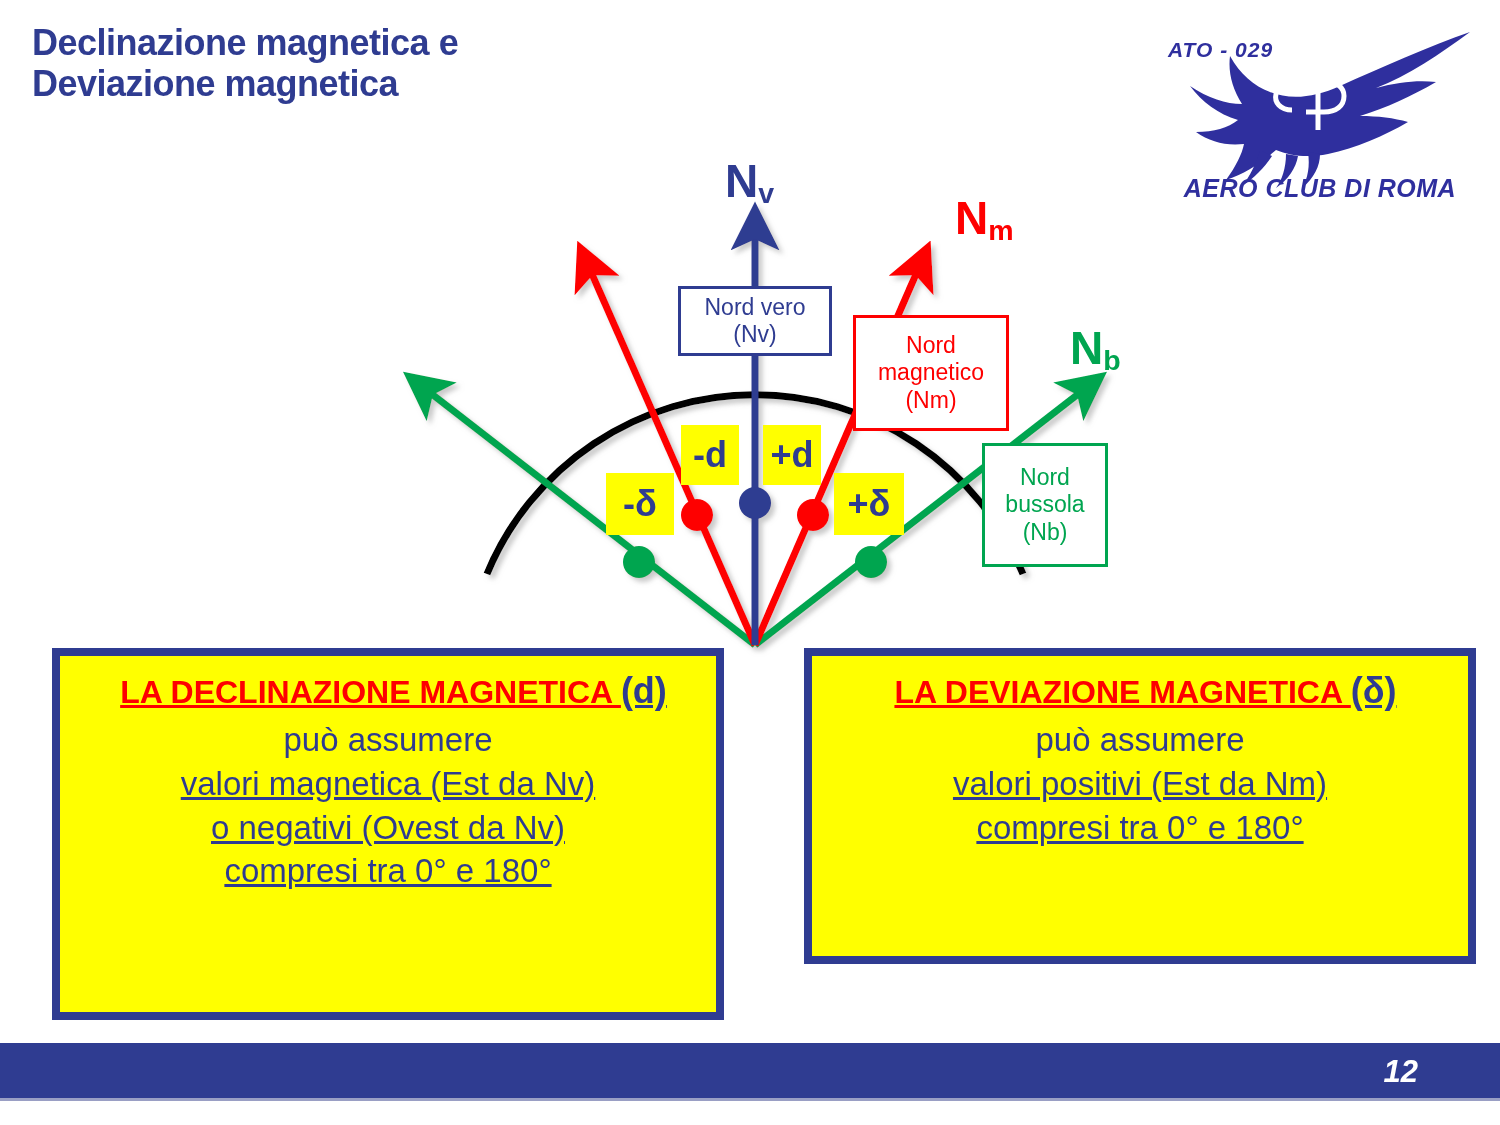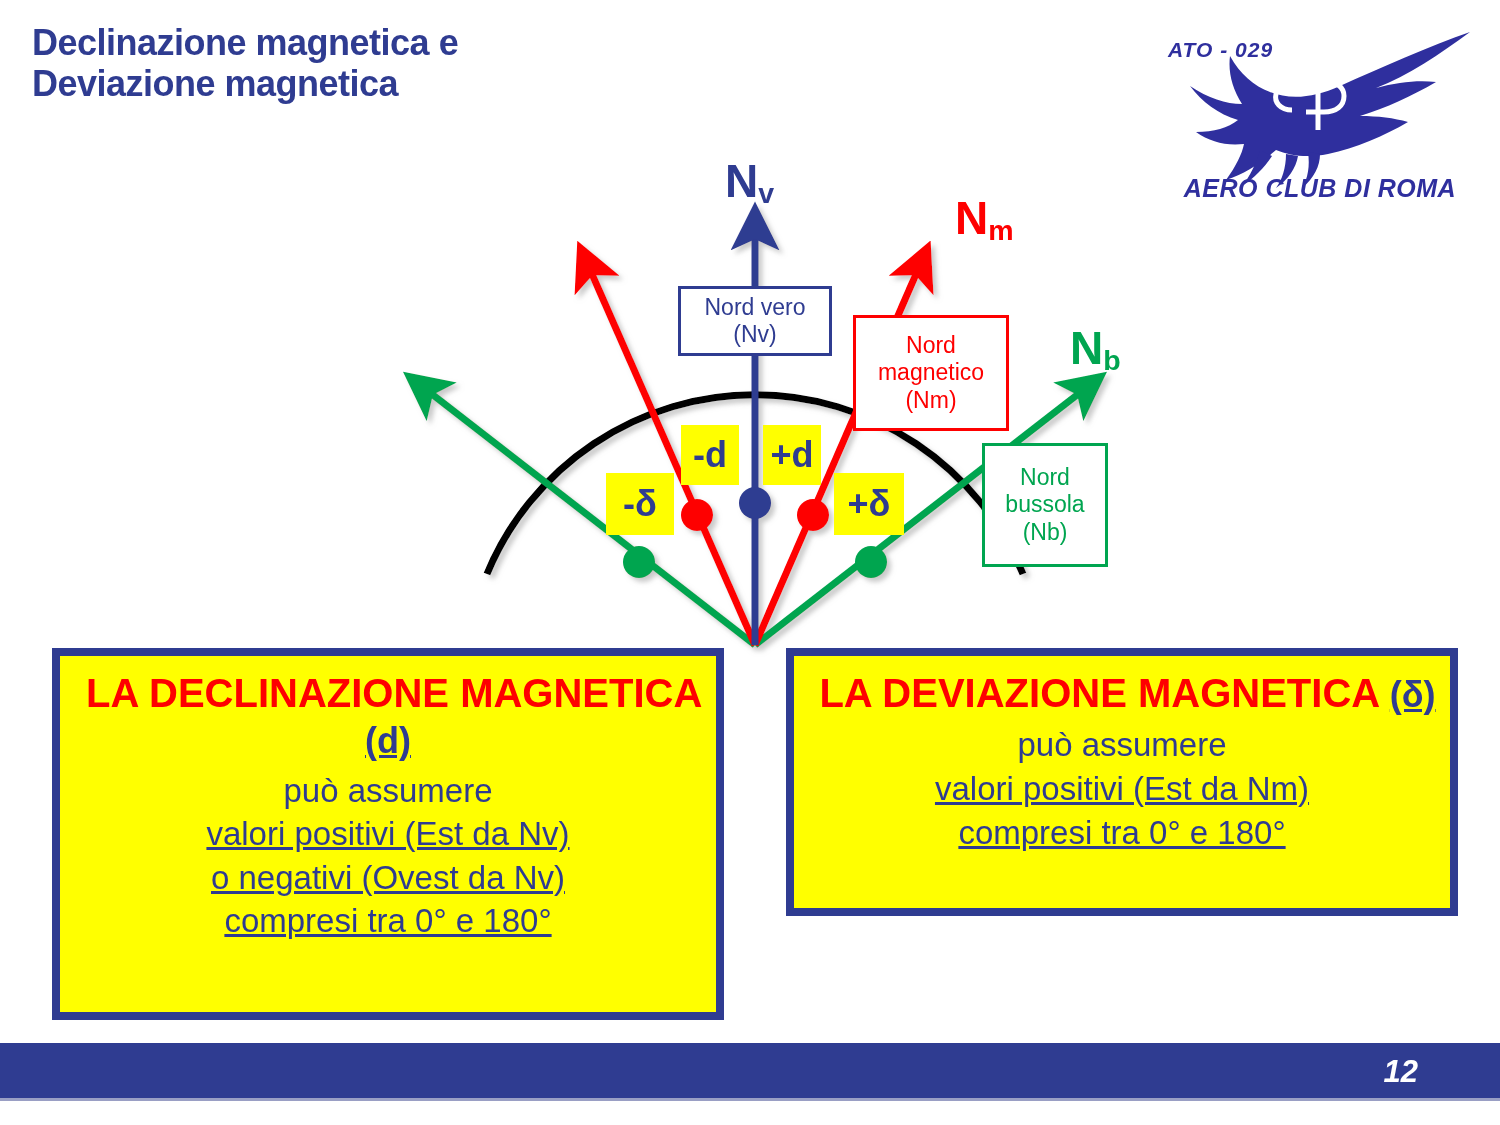--- a/index.html
+++ b/index.html
@@ -68,22 +68,22 @@
   #tag-plus-delta{left:834px;top:323px;width:70px;height:62px;}
 
   
   .stmt{
     position:absolute;background:#ffff00;border:8px solid #2f3c91;
     box-sizing:border-box;text-align:center;
     color:#2f3c91;font-size:33px;line-height:1.26;
     padding:12px 10px 8px;
   }
   #stmt-left{left:52px;top:648px;width:672px;height:372px;}
-  #stmt-right{left:786px;top:648px;width:672px;height:268px;}
-  .stmt .hl{color:#fe0000;font-weight:bold;font-size:40px;margin-left:11px;}
+  #stmt-right{left:804px;top:648px;width:672px;height:316px;}
+  .stmt .hl{color:#fe0000;font-weight:bold;font-size:32px;text-decoration:underline;margin-left:11px;}
   .stmt .hl-sym{color:#2f3c91;font-weight:bold;font-size:36px;text-decoration:underline;}
   .stmt .u{text-decoration:underline;}
   .stmt .plain{display:block;margin-top:2px;}
   .stmt-head{display:block;margin-bottom:6px;}
 
   
   #footer{
     position:absolute;left:0;top:1043px;width:1500px;height:55px;
     background:#2f3c91;border-bottom:3px solid #9a9fc4;
   }
@@ -185,21 +185,21 @@
     <div class="tag" id="tag-minus-d">-d</div>
     <div class="tag" id="tag-plus-d">+d</div>
     <div class="tag" id="tag-minus-delta">-δ</div>
     <div class="tag" id="tag-plus-delta">+δ</div>
   </div>
 
   <div class="stmt" id="stmt-left">
     <span class="stmt-head"><span class="hl">LA DECLINAZIONE
 MAGNETICA </span><span class="hl-sym">(d)</span></span>
     <span class="plain">può assumere</span>
-    <span class="plain u">valori positivi (Est da Nv)</span>
+    <span class="plain u">valori magnetica (Est da Nv)</span>
     <span class="plain u">o negativi (Ovest  da Nv)</span>
     <span class="plain u">compresi tra 0° e 180°</span>
   </div>
 
   <div class="stmt" id="stmt-right">
     <span class="stmt-head"><span class="hl">LA DEVIAZIONE
 MAGNETICA </span><span class="hl-sym">(δ)</span></span>
     <span class="plain">può assumere</span>
     <span class="plain u">valori positivi (Est da Nm)</span>
     <span class="plain u">compresi tra 0° e 180°</span>

